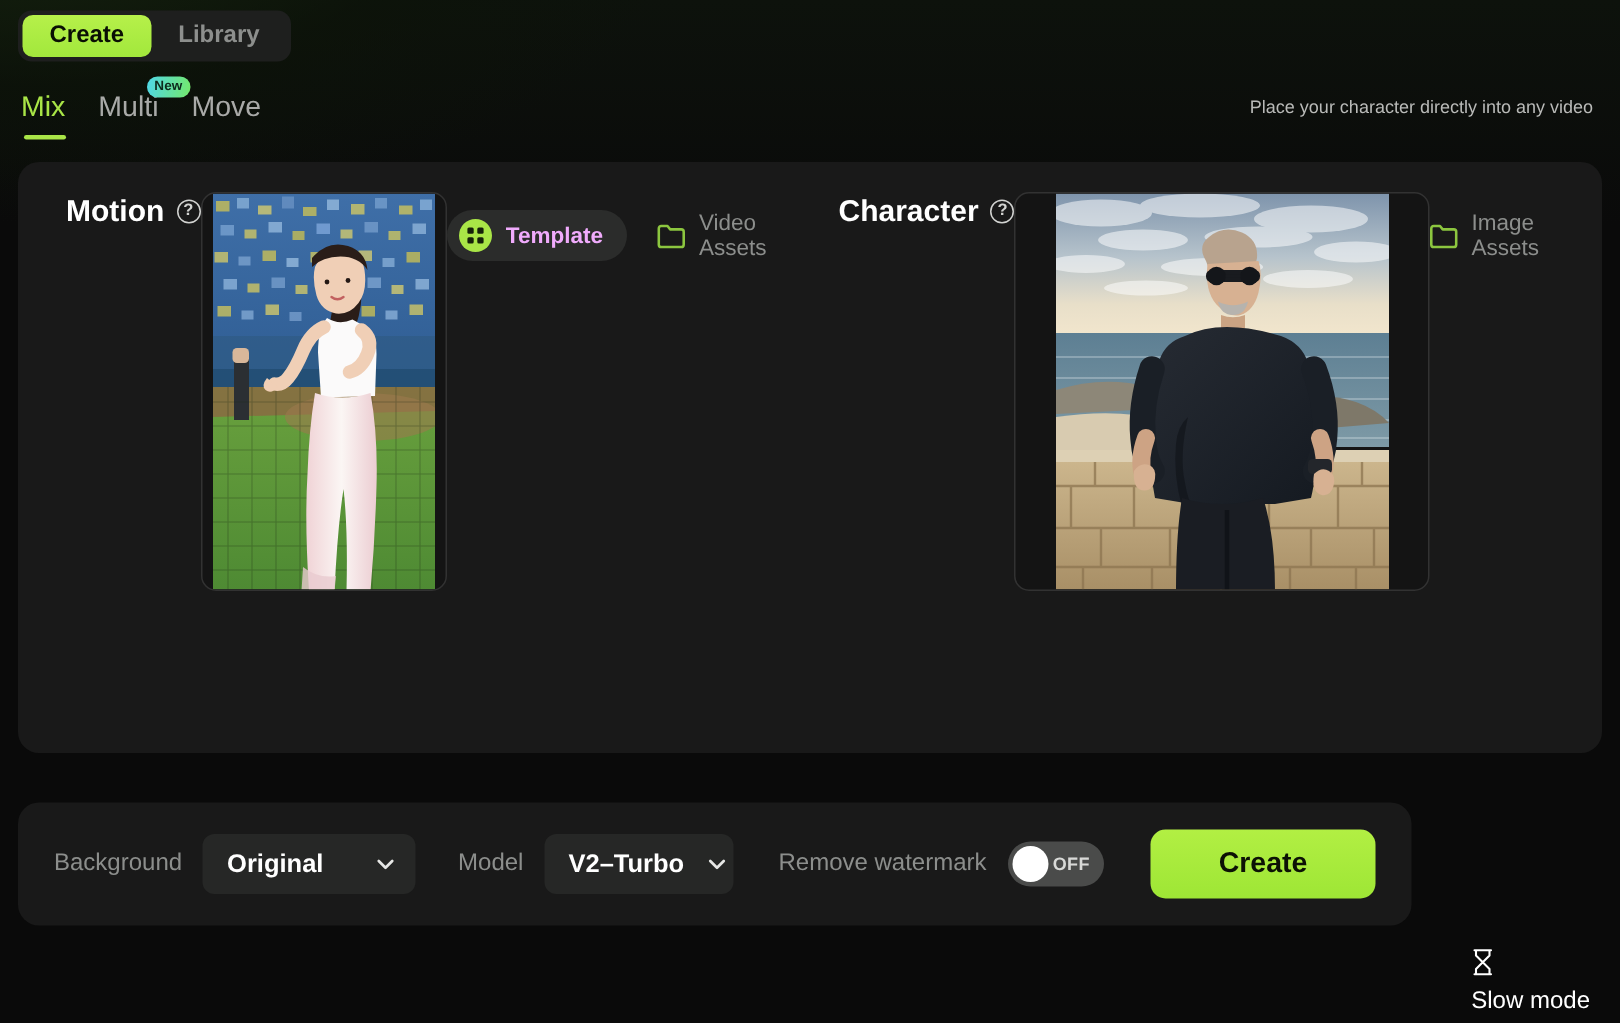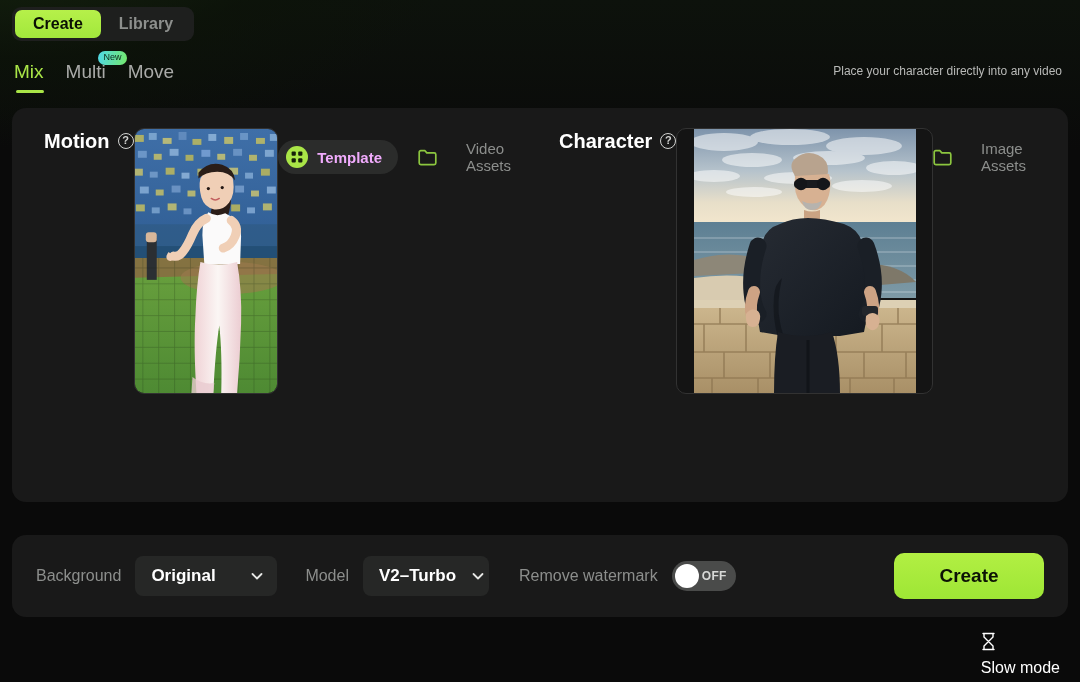--- a/index.html
+++ b/index.html
@@ -44,21 +44,21 @@
     position: relative; font-size: 19px; color: #a9aaa8;
     cursor: pointer; padding-bottom: 9px; line-height: 24px;
   }
   .subtab.active { color: #a9e547; }
   .subtab.active::after {
     content: ""; position: absolute; left: 2px; bottom: 0;
     width: 28px; height: 3px; border-radius: 2px; background: #a9e547;
   }
   .new-badge {
     position: absolute; right: -21px; top: -9px;
-    font-size: 9px; font-weight: 400; color: #0d2a1c;
+    font-size: 9px; font-weight: 700; color: #0d2a1c;
     background: linear-gradient(100deg, #4fd8e8 0%, #74e86a 100%);
     border-radius: 8px; padding: 1px 5px 2px; line-height: 11px;
     letter-spacing: .1px;
   }
   .tagline {
     position: absolute; right: 18px; top: 64px;
     font-size: 12px; color: #b9bab8; white-space: nowrap;
   }
 
   
@@ -96,27 +96,27 @@
     display: flex; align-items: center; gap: 9px;
     height: 34px; padding: 0 16px 0 8px;
     background: #2b2c2b; border-radius: 17px; cursor: pointer;
   }
   .chip-label { font-size: 15px; color: #f0abfc; font-weight: 600; }
   .tpl-icon { width: 22px; height: 22px; flex: none; }
   .asset-btn {
     display: flex; align-items: center; gap: 9px;
     height: 34px; padding: 0 10px; cursor: pointer;
   }
-  .asset-btn .lbl { font-size: 15px; color: #8c8e8c; margin-left: 20px; }
+  .asset-btn .lbl { font-size: 15px; color: #8c8e8c; }
   .folder-icon { width: 19px; height: 17px; flex: none; }
 
   
   .bottombar {
     position: absolute; left: 12px; top: 535px;
-    width: 1056px; height: 82px;
+    width: 929px; height: 82px;
     background: #191919; border-radius: 14px;
     display: flex; align-items: center; padding: 0 24px;
   }
   .ctrl-label { font-size: 16px; color: #8c8e8c; white-space: nowrap; }
   .select {
     display: flex; align-items: center; justify-content: space-between;
     height: 40px; background: #262726; border-radius: 8px;
     padding: 0 12px 0 16px; cursor: pointer; margin-left: 14px;
   }
   .select .val { font-size: 17px; color: #ffffff; font-weight: 600; white-space: nowrap; }

